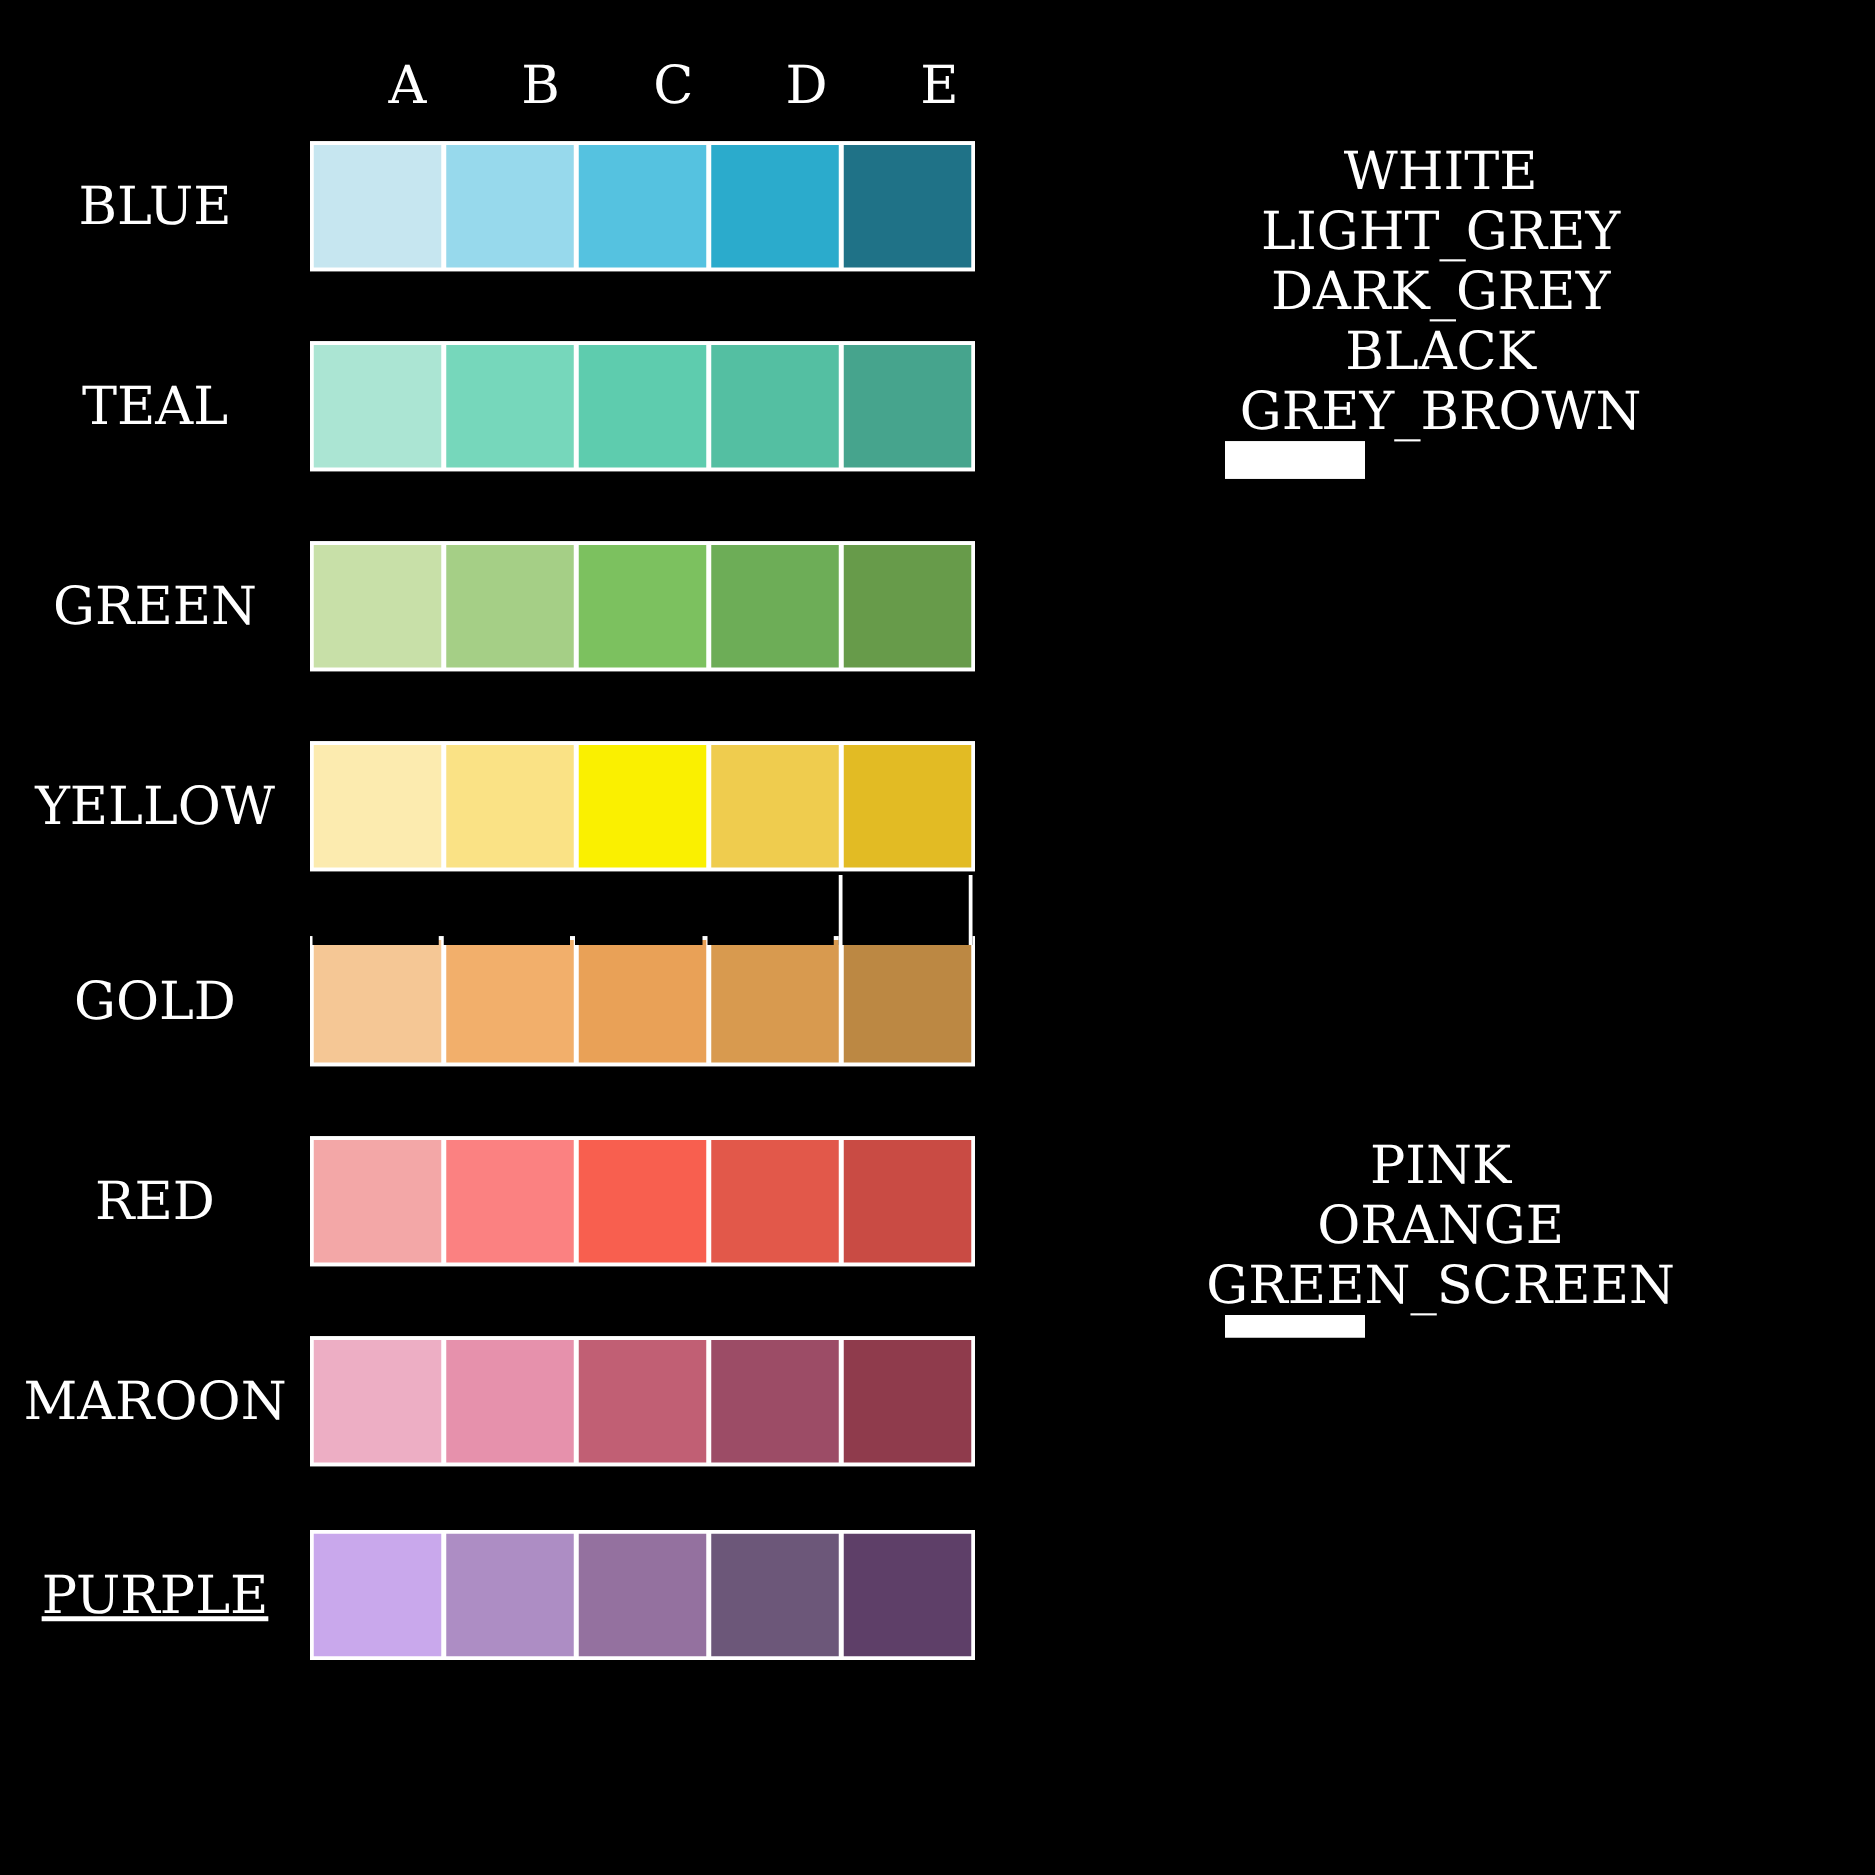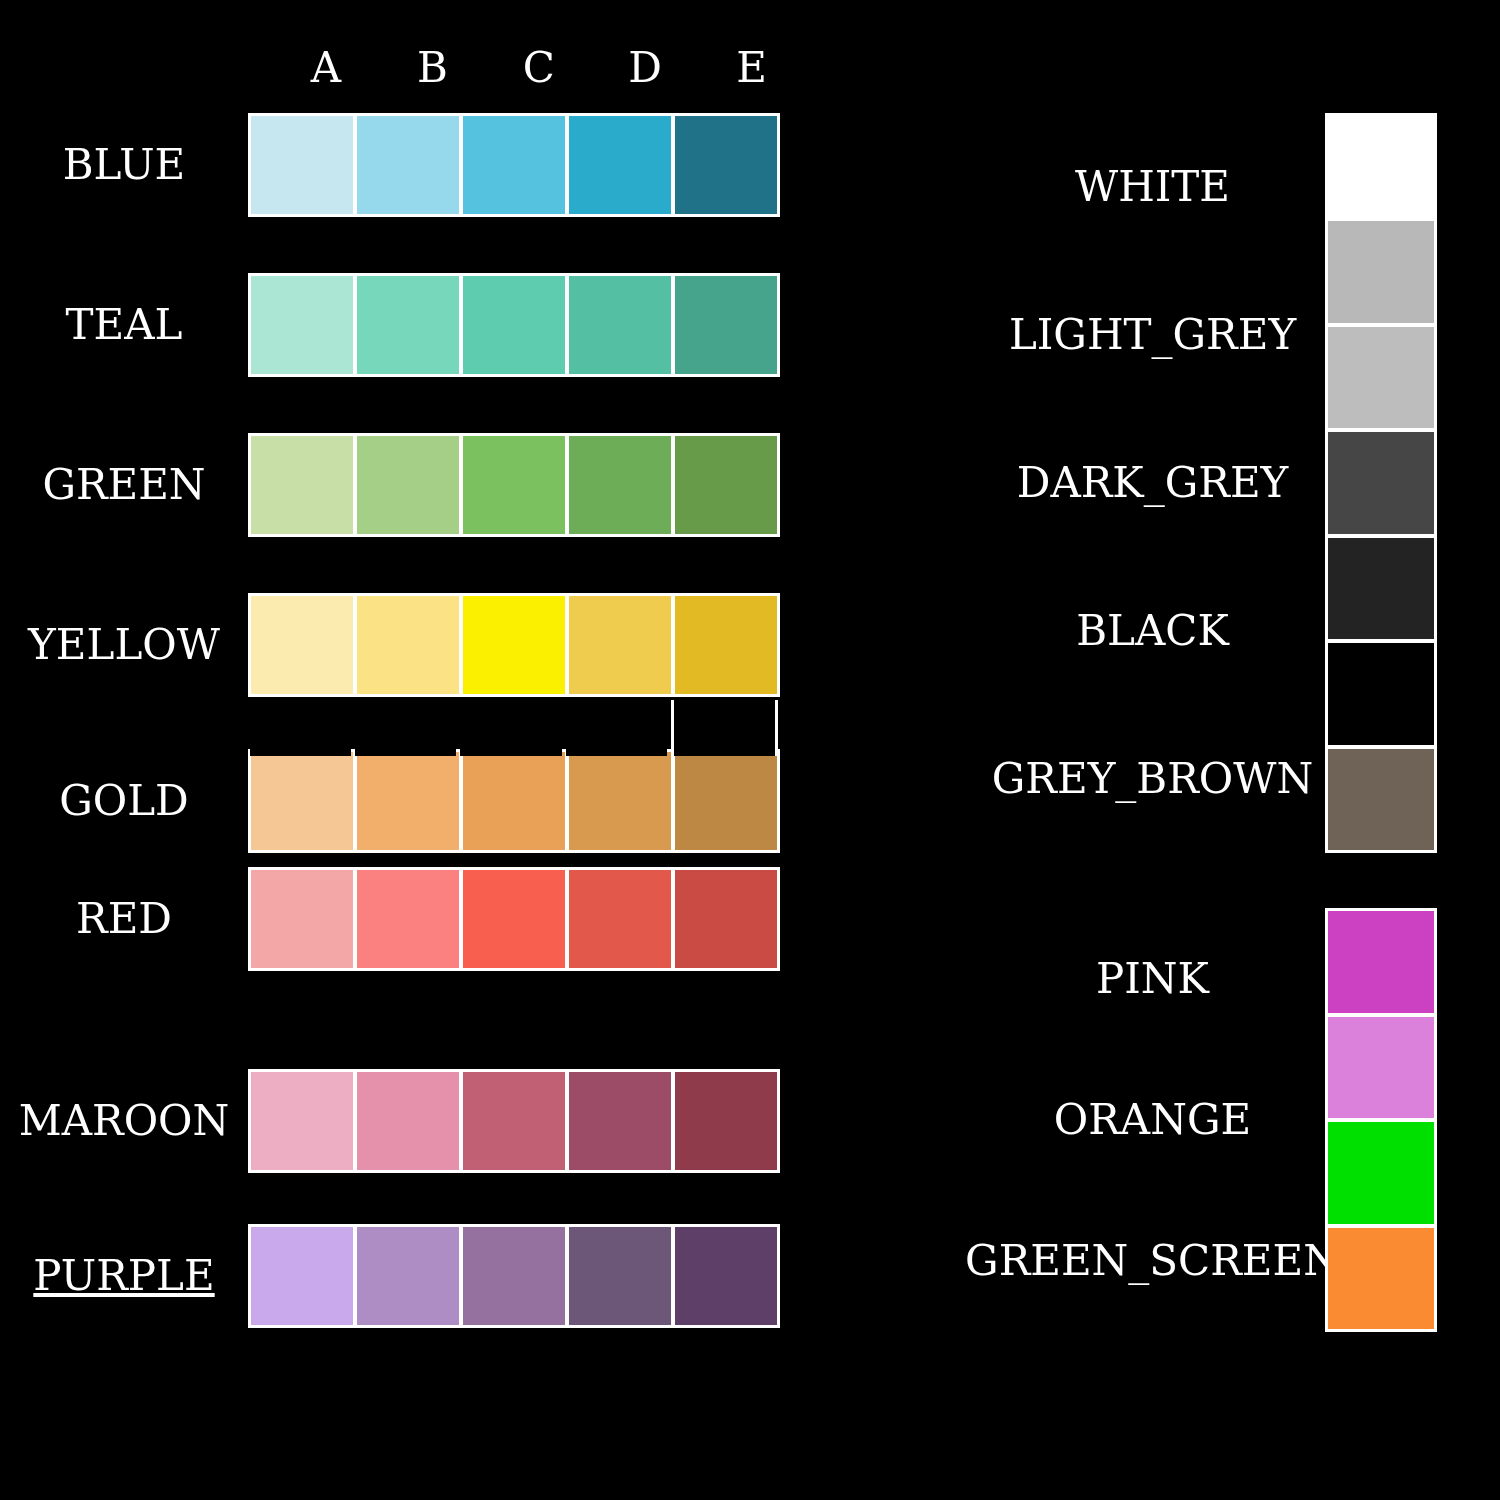--- a/index.html
+++ b/index.html
@@ -107,20 +107,21 @@
     border-left: 3px solid #ffffff;
     border-right: 3px solid #ffffff;
   }
 
   
   .right-block {
     position: absolute;
     width: 460px;
     display: flex;
     align-items: stretch;
+    flex-direction: column;
   }
   .right-labels {
     width: 345px;
     display: flex;
     flex-direction: column;
   }
   .right-label {
     flex: 1 1 0;
     display: flex;
     align-items: center;
@@ -205,21 +206,21 @@
         <div class="row-wrap" style="top: 749px;">
           <div class="row-label">GOLD</div>
           <div class="swatch-row">
             <div class="swatch" title="GOLD_A #F5C795" style="background: rgb(245, 199, 149);"></div>
             <div class="swatch" title="GOLD_B #F2AF6B" style="background: rgb(242, 175, 107);"></div>
             <div class="swatch" title="GOLD_C #E9A157" style="background: rgb(233, 161, 87);"></div>
             <div class="swatch" title="GOLD_D #D89A4F" style="background: rgb(216, 154, 79);"></div>
             <div class="swatch" title="GOLD_E #BC8843" style="background: rgb(188, 136, 67);"></div>
           </div>
         </div>
-        <div class="row-wrap" style="top: 867px;">
+        <div class="row-wrap" style="top: 909px;">
           <div class="row-label">RED</div>
           <div class="swatch-row">
             <div class="swatch" title="RED_A #F3A7A7" style="background: rgb(243, 167, 167);"></div>
             <div class="swatch" title="RED_B #FB8181" style="background: rgb(251, 129, 129);"></div>
             <div class="swatch" title="RED_C #F85F4F" style="background: rgb(248, 95, 79);"></div>
             <div class="swatch" title="RED_D #E2584A" style="background: rgb(226, 88, 74);"></div>
             <div class="swatch" title="RED_E #C94B44" style="background: rgb(201, 75, 68);"></div>
           </div>
         </div>
         <div class="row-wrap" style="top: 1069px;">

